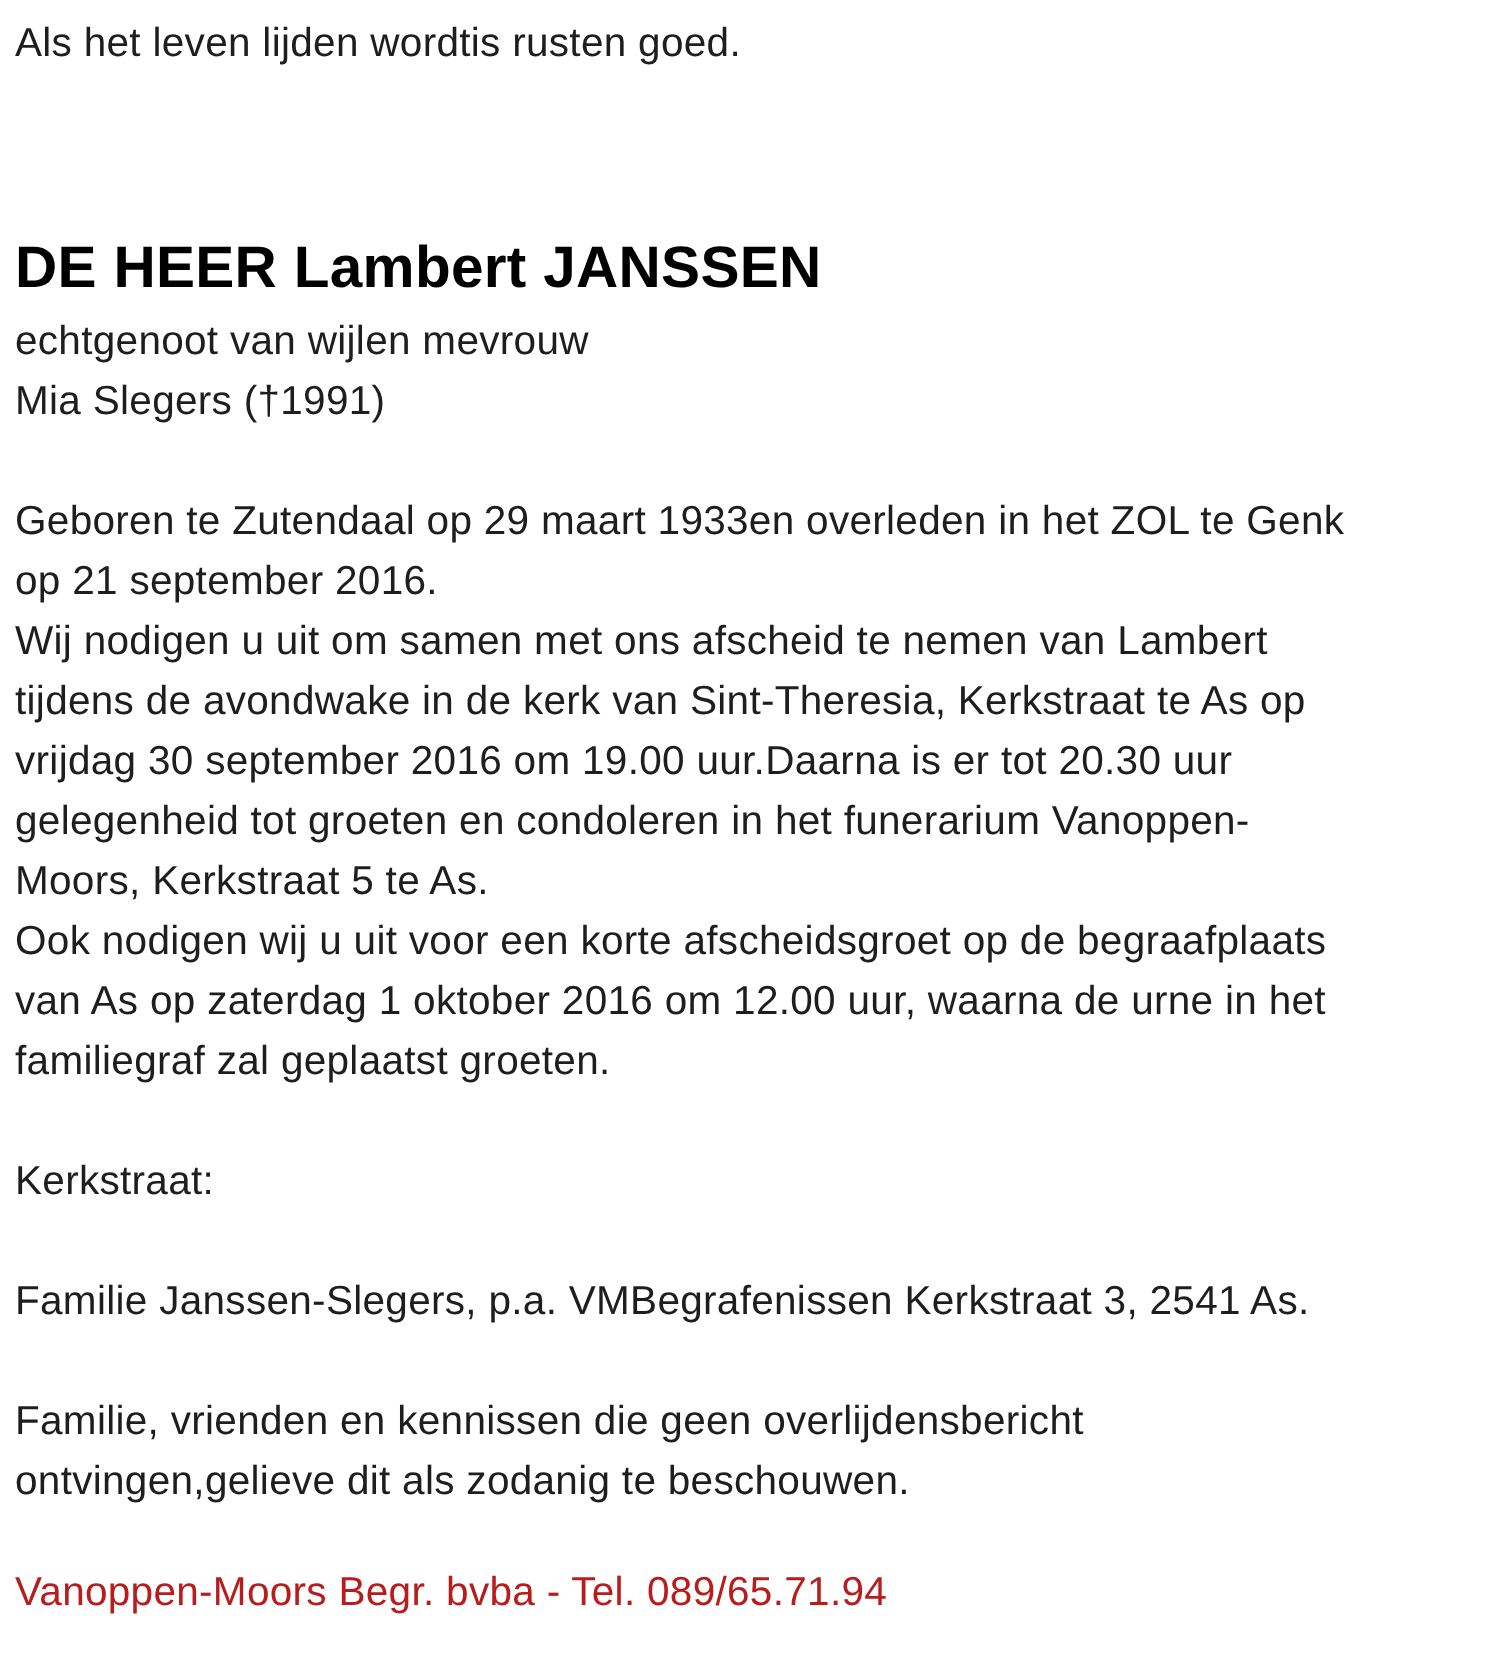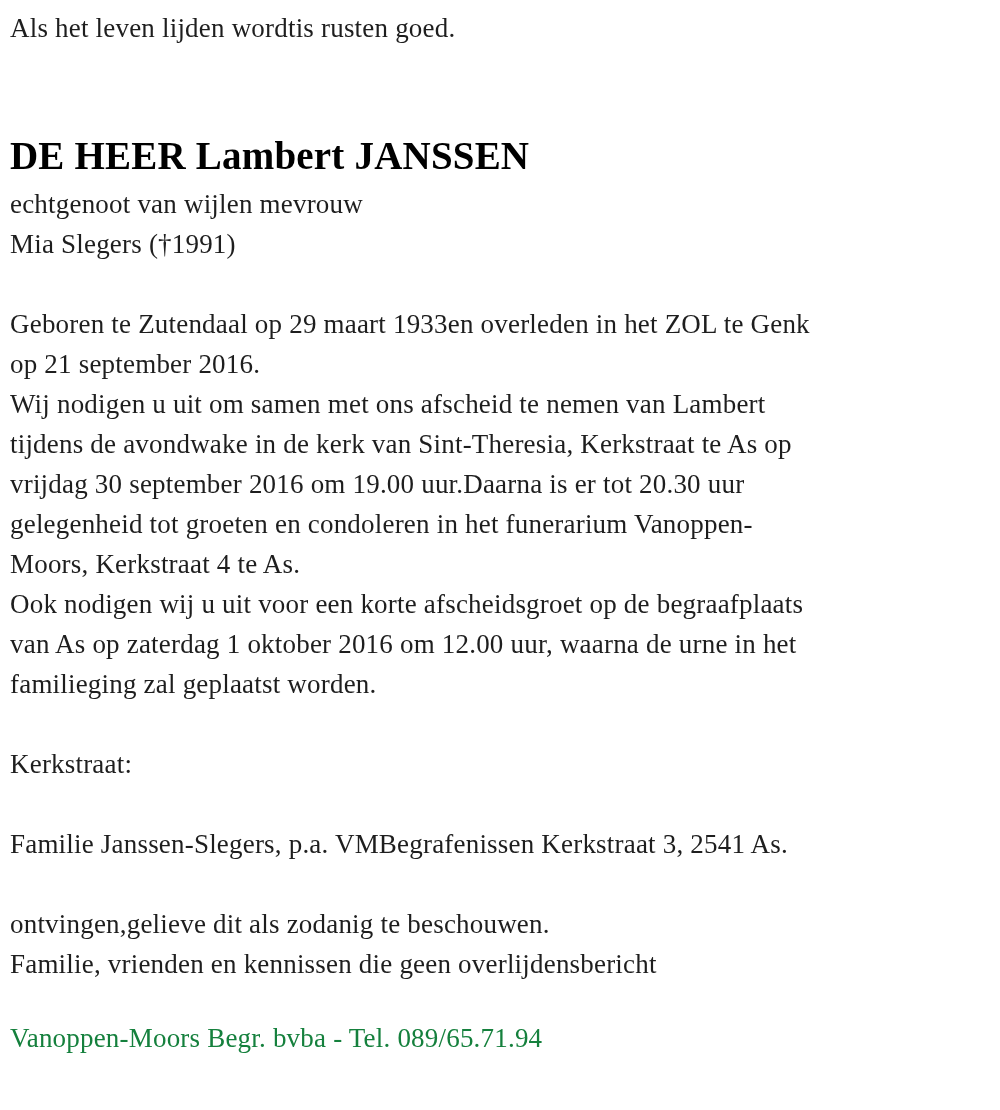--- a/index.html
+++ b/index.html
@@ -7,46 +7,47 @@
     padding: 0;
     background: #ffffff;
   }
   .doc {
     position: relative;
     width: 1000px;
     height: 1110px;
     box-sizing: border-box;
     padding: 8px 10px 0 10px;
     background: #ffffff;
-    font-family: Liberation Serif, serif;
+    font-family: Liberation Sans, sans-serif;
     color: #1e1e1e;
     overflow: hidden;
   }
   .line {
     font-size: 27px;
     line-height: 40px;
     white-space: nowrap;
     letter-spacing: 0.2px;
   }
   .heading {
     font-size: 39px;
     font-weight: 700;
     line-height: 56px;
     white-space: nowrap;
     color: #000000;
     letter-spacing: 0.2px;
+    margin-top: 23px;
   }
   .spacer {
     height: 40px;
   }
   .spacer-sm {
     height: 34px;
   }
   .muted {
-    color: #15803d;
+    color: #b91c1c;
   }
 </style>
 </head>
 <body>
 
 <div class="doc">
 
   <div class="line">Als het leven lijden wordtis rusten goed.</div>
 
   <div class="spacer"></div>
@@ -61,38 +62,38 @@
 
   <div class="spacer"></div>
 
   <div>
     <div class="line">Geboren te Zutendaal op 29 maart 1933en overleden in het ZOL te Genk</div>
     <div class="line">op 21 september 2016.</div>
     <div class="line">Wij nodigen u uit om samen met ons afscheid te nemen van Lambert</div>
     <div class="line">tijdens de avondwake in de kerk van Sint-Theresia, Kerkstraat te As op</div>
     <div class="line">vrijdag 30 september 2016 om 19.00 uur.Daarna is er tot 20.30 uur</div>
     <div class="line">gelegenheid tot groeten en condoleren in het funerarium Vanoppen-</div>
-    <div class="line">Moors, Kerkstraat 4 te As.</div>
+    <div class="line">Moors, Kerkstraat 5 te As.</div>
     <div class="line">Ook nodigen wij u uit voor een korte afscheidsgroet op de begraafplaats</div>
     <div class="line">van As op zaterdag 1 oktober 2016 om 12.00 uur, waarna de urne in het</div>
-    <div class="line">familieging zal geplaatst worden.</div>
+    <div class="line">familiegraf zal geplaatst groeten.</div>
   </div>
 
   <div class="spacer"></div>
 
   <div class="line">Kerkstraat:</div>
 
   <div class="spacer"></div>
 
   <div class="line">Familie Janssen-Slegers, p.a. VMBegrafenissen Kerkstraat 3, 2541 As.</div>
 
   <div class="spacer"></div>
 
   <div>
+    <div class="line">Familie, vrienden en kennissen die geen overlijdensbericht</div>
     <div class="line">ontvingen,gelieve dit als zodanig te beschouwen.</div>
-    <div class="line">Familie, vrienden en kennissen die geen overlijdensbericht</div>
   </div>
 
   <div class="spacer-sm"></div>
 
   <div class="line muted">Vanoppen-Moors Begr. bvba - Tel. 089/65.71.94</div>
 
 </div>
 
 </body></html>

